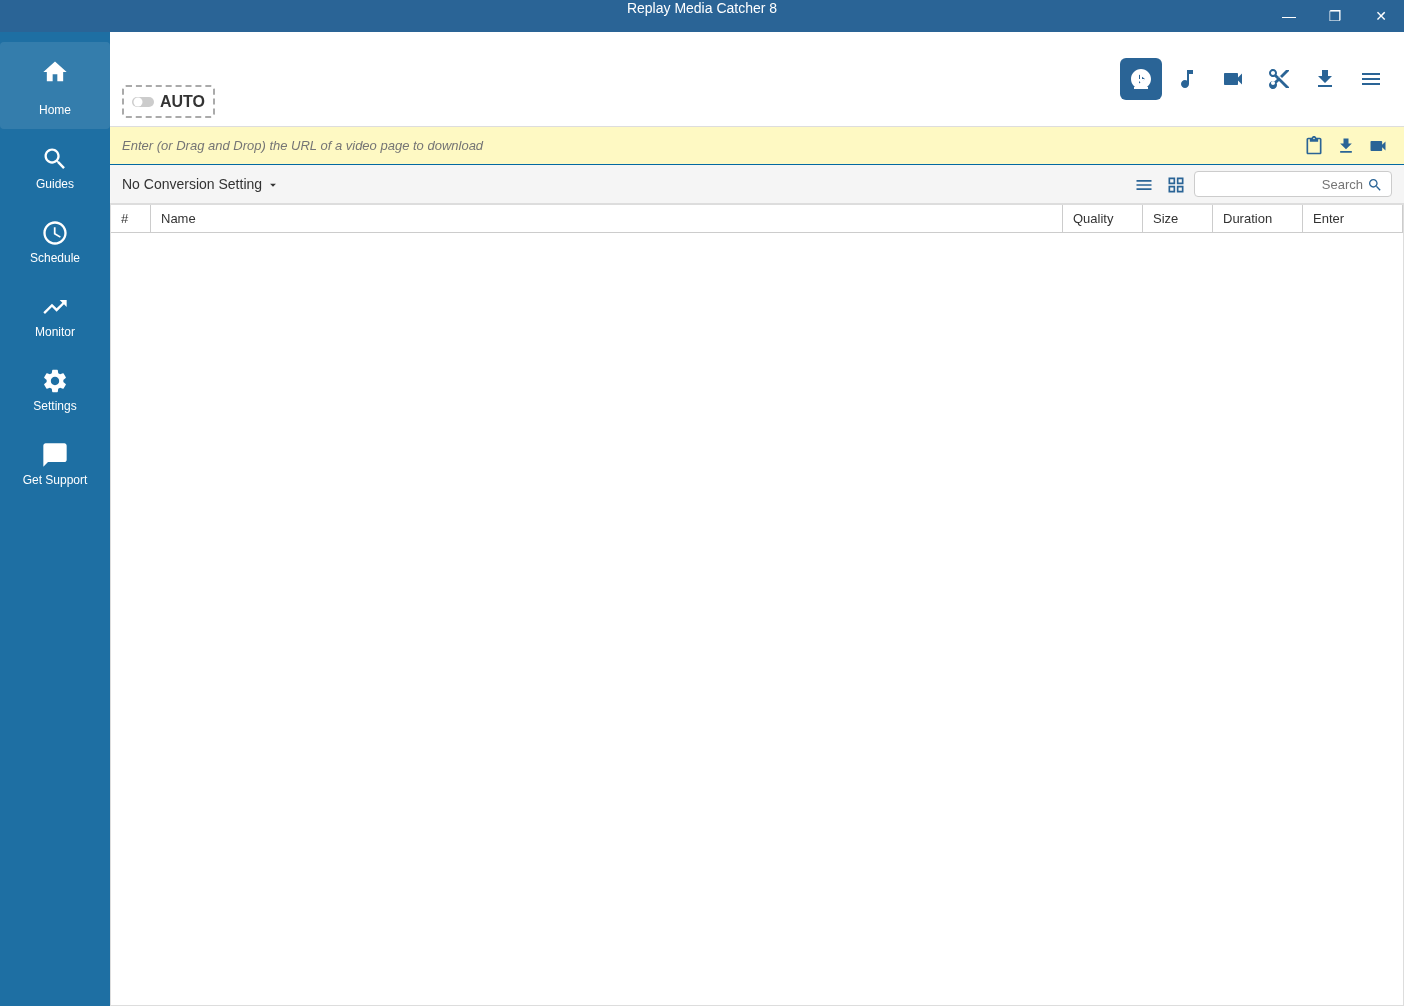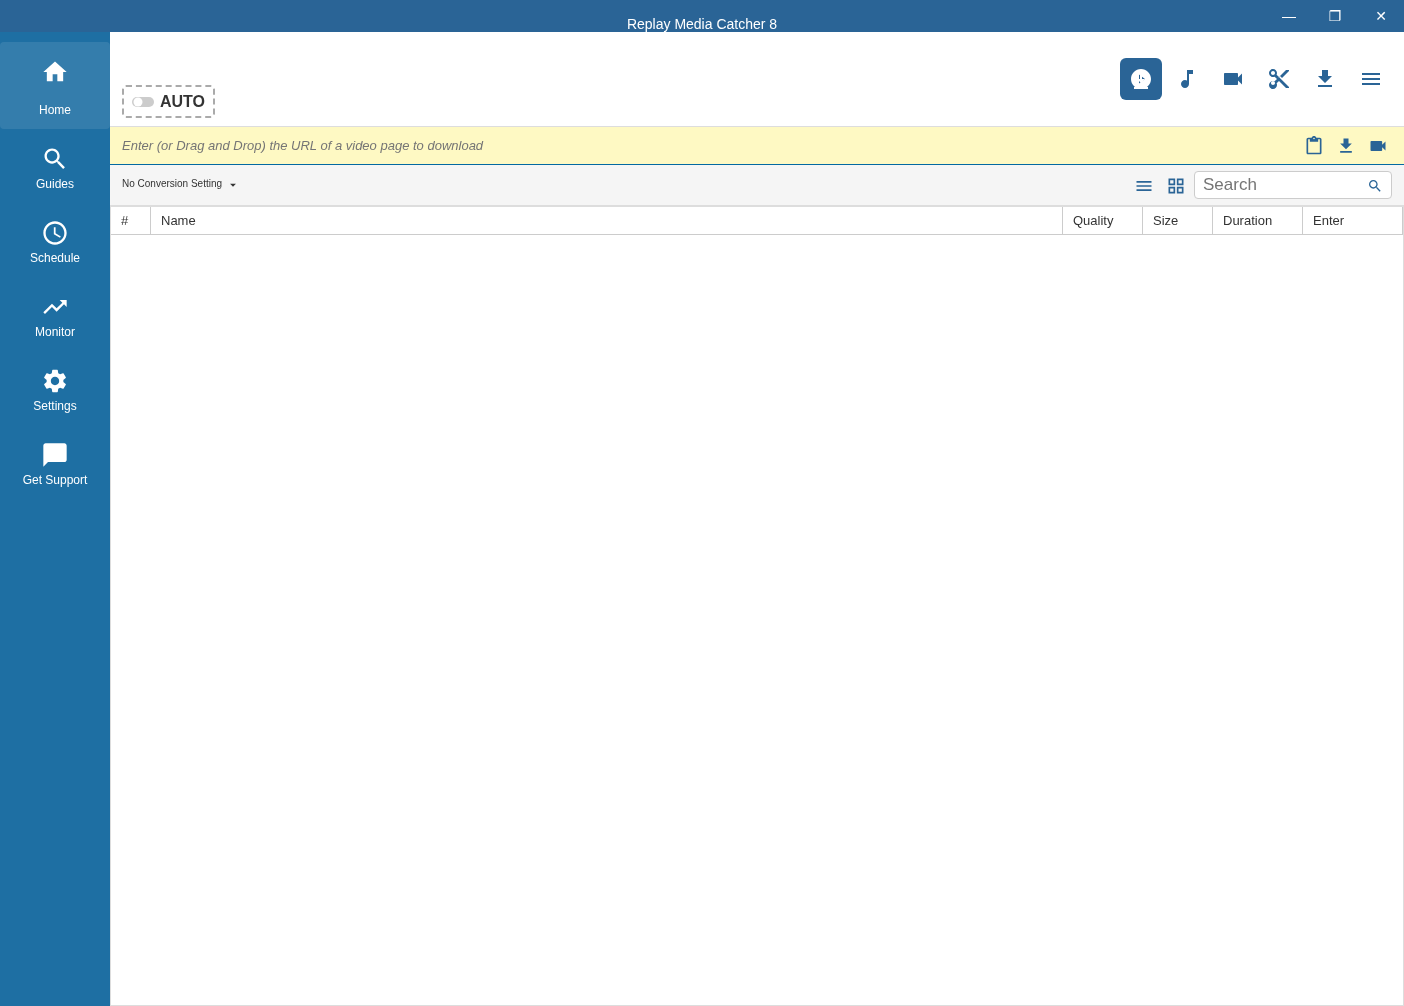--- a/index.html
+++ b/index.html
@@ -4,21 +4,21 @@
   <style>
     * { margin: 0; padding: 0; box-sizing: border-box; }
     body { width: 1404px; height: 1006px; font-family: 'Segoe UI', Arial, sans-serif; overflow: hidden; background: #ccc; }
 
     
     .title-bar {
       background: #2a6496;
       color: white;
       height: 32px;
       display: flex;
-      align-items: flex-end;
+      align-items: flex-start;
       justify-content: center;
       font-size: 14px;
       font-weight: 500;
       position: relative;
       user-select: none;
     }
     .title-bar-controls {
       position: absolute;
       right: 0;
       top: 0;
@@ -170,23 +170,24 @@
     .downloads-toolbar {
       background: #f5f5f5;
       border-bottom: 1px solid #ddd;
       padding: 6px 12px;
       display: flex;
       align-items: center;
       gap: 10px;
     }
     .conversion-setting {
       display: flex;
+      align-items: center;
       gap: 4px;
       cursor: pointer;
-      font-size: 10px;
+      font-size: 14px;
       color: #333;
     }
     .view-toggle {
       margin-left: auto;
       display: flex;
       gap: 4px;
     }
     .view-btn {
       color: #2a6496;
       font-size: 18px;
@@ -200,23 +201,24 @@
       align-items: center;
       border: 1px solid #ccc;
       border-radius: 4px;
       padding: 3px 8px;
       background: white;
       gap: 4px;
     }
     .search-input {
       border: none;
       outline: none;
-      font-size: 17px;
+      font-size: 13px;
       width: 160px;
       color: #555;
+      text-align: right;
     }
     .search-icon-btn {
       color: #2a6496;
       font-size: 16px;
       cursor: pointer;
     }
 
     
     .downloads-table {
       background: white;

